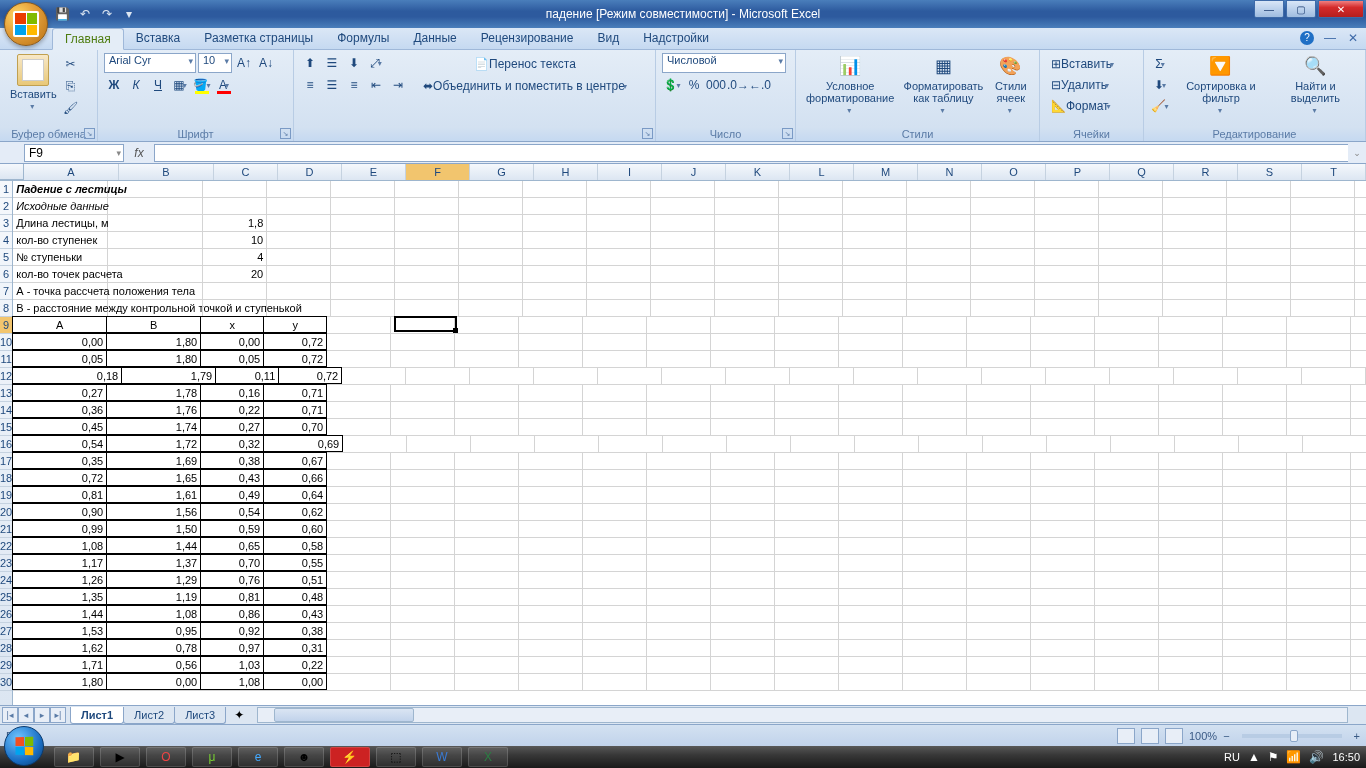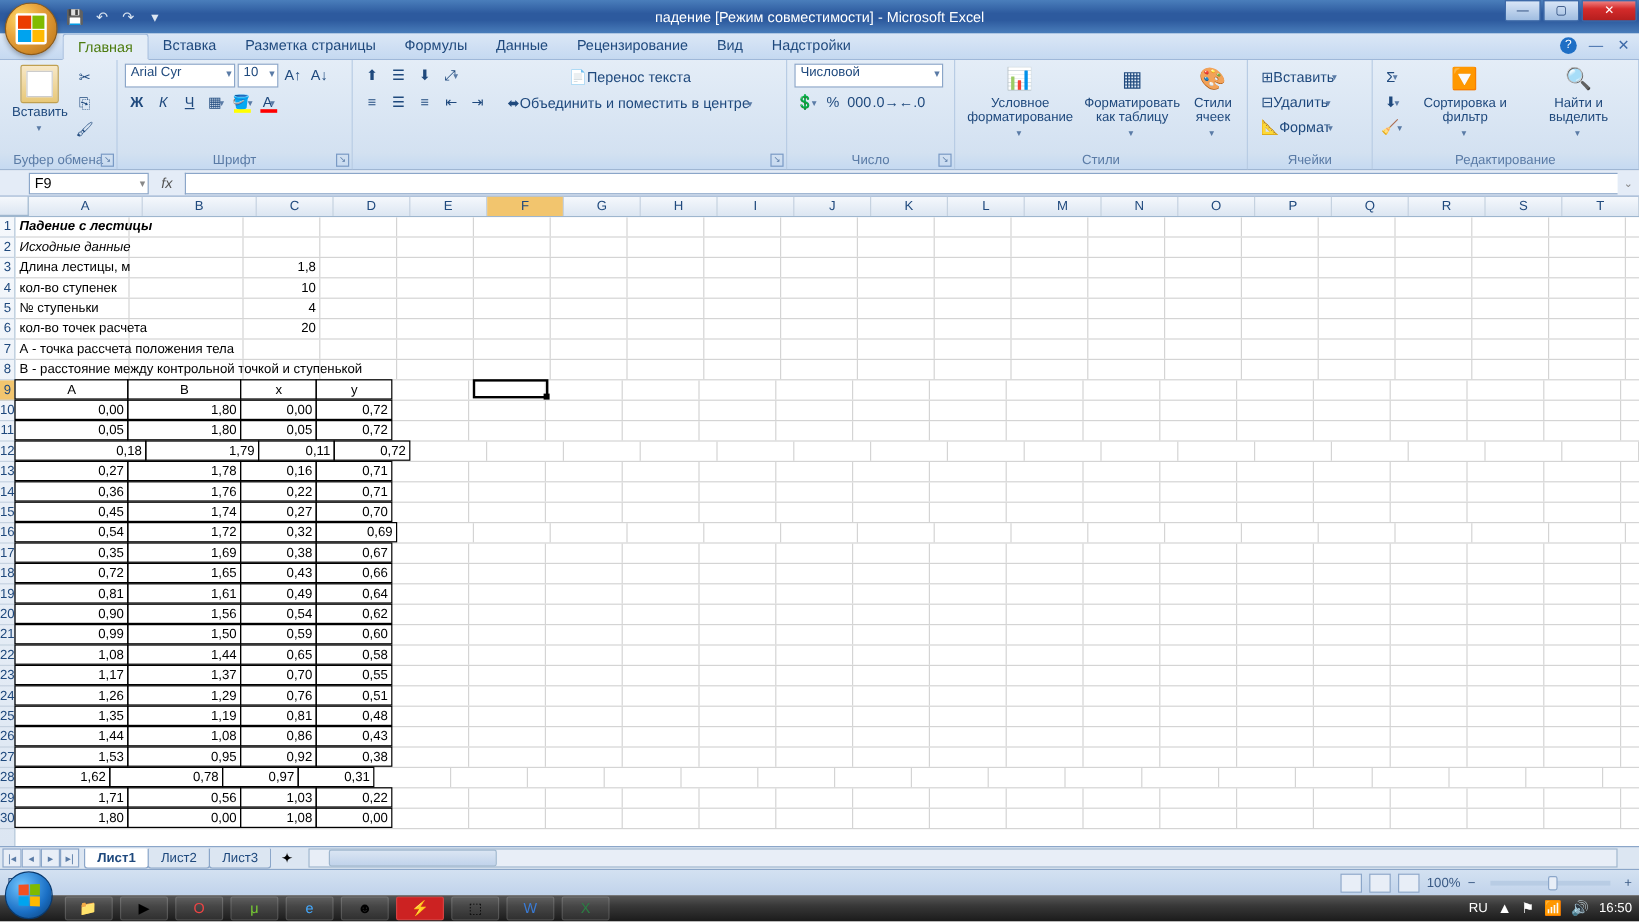--- a/index.html
+++ b/index.html
@@ -672,21 +672,21 @@
           <div class="cell" style="width: 64px;"></div>
           <div class="cell" style="width: 64px;"></div>
           <div class="cell" style="width: 64px;"></div>
           <div class="cell" style="width: 64px;"></div>
           <div class="cell" style="width: 64px;"></div>
         </div>
         <div class="cell-row">
           <div class="cell r bd" style="width: 95px;">0,54</div>
           <div class="cell r bd" style="width: 95px;">1,72</div>
           <div class="cell r bd" style="width: 64px;">0,32</div>
-          <div class="cell r bd" style="width: 68px;">0,69</div>
+          <div class="cell r bd" style="width: 80px;">0,69</div>
           <div class="cell" style="width: 64px;"></div>
           <div class="cell" style="width: 64px;"></div>
           <div class="cell" style="width: 64px;"></div>
           <div class="cell" style="width: 64px;"></div>
           <div class="cell" style="width: 64px;"></div>
           <div class="cell" style="width: 64px;"></div>
           <div class="cell" style="width: 64px;"></div>
           <div class="cell" style="width: 64px;"></div>
           <div class="cell" style="width: 64px;"></div>
           <div class="cell" style="width: 64px;"></div>
@@ -933,21 +933,21 @@
           <div class="cell" style="width: 64px;"></div>
           <div class="cell" style="width: 64px;"></div>
           <div class="cell" style="width: 64px;"></div>
           <div class="cell" style="width: 64px;"></div>
           <div class="cell" style="width: 64px;"></div>
           <div class="cell" style="width: 64px;"></div>
           <div class="cell" style="width: 64px;"></div>
           <div class="cell" style="width: 64px;"></div>
         </div>
         <div class="cell-row">
-          <div class="cell r bd" style="width: 80px;">1,62</div>
+          <div class="cell r bd" style="width: 95px;">1,62</div>
           <div class="cell r bd" style="width: 95px;">0,78</div>
           <div class="cell r bd" style="width: 64px;">0,97</div>
           <div class="cell r bd" style="width: 64px;">0,31</div>
           <div class="cell" style="width: 64px;"></div>
           <div class="cell" style="width: 64px;"></div>
           <div class="cell" style="width: 64px;"></div>
           <div class="cell" style="width: 64px;"></div>
           <div class="cell" style="width: 64px;"></div>
           <div class="cell" style="width: 64px;"></div>
           <div class="cell" style="width: 64px;"></div>

